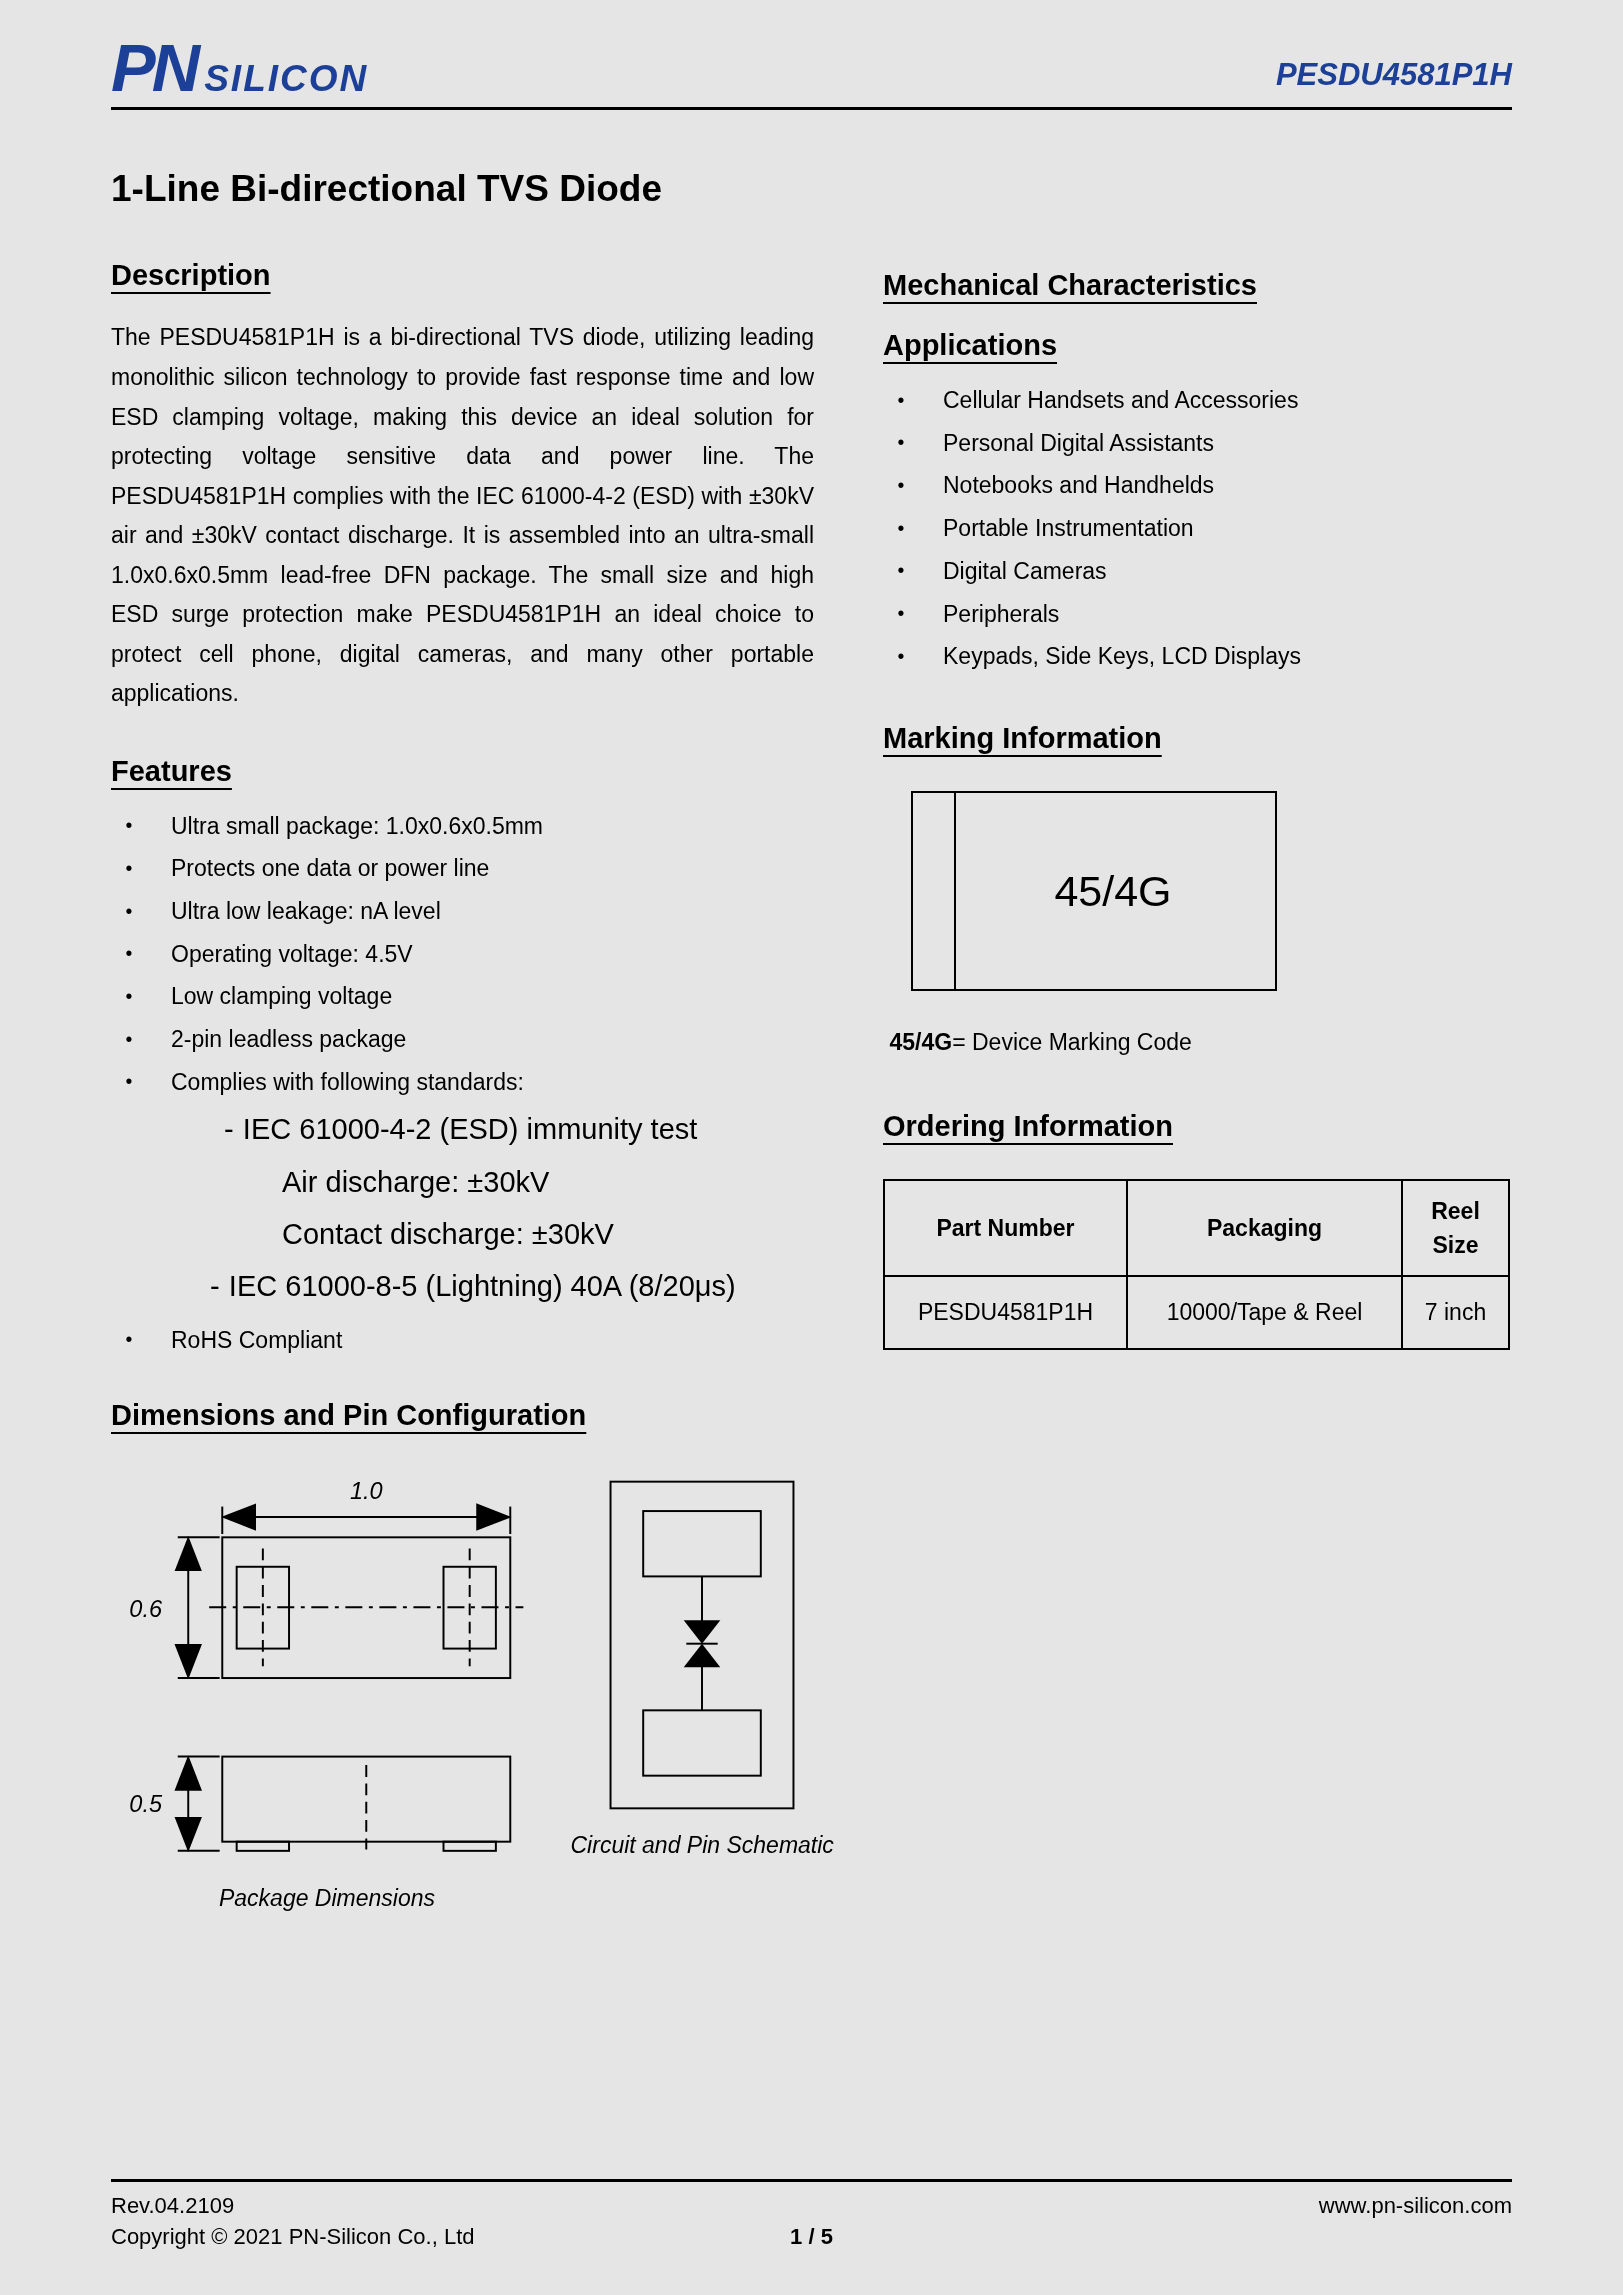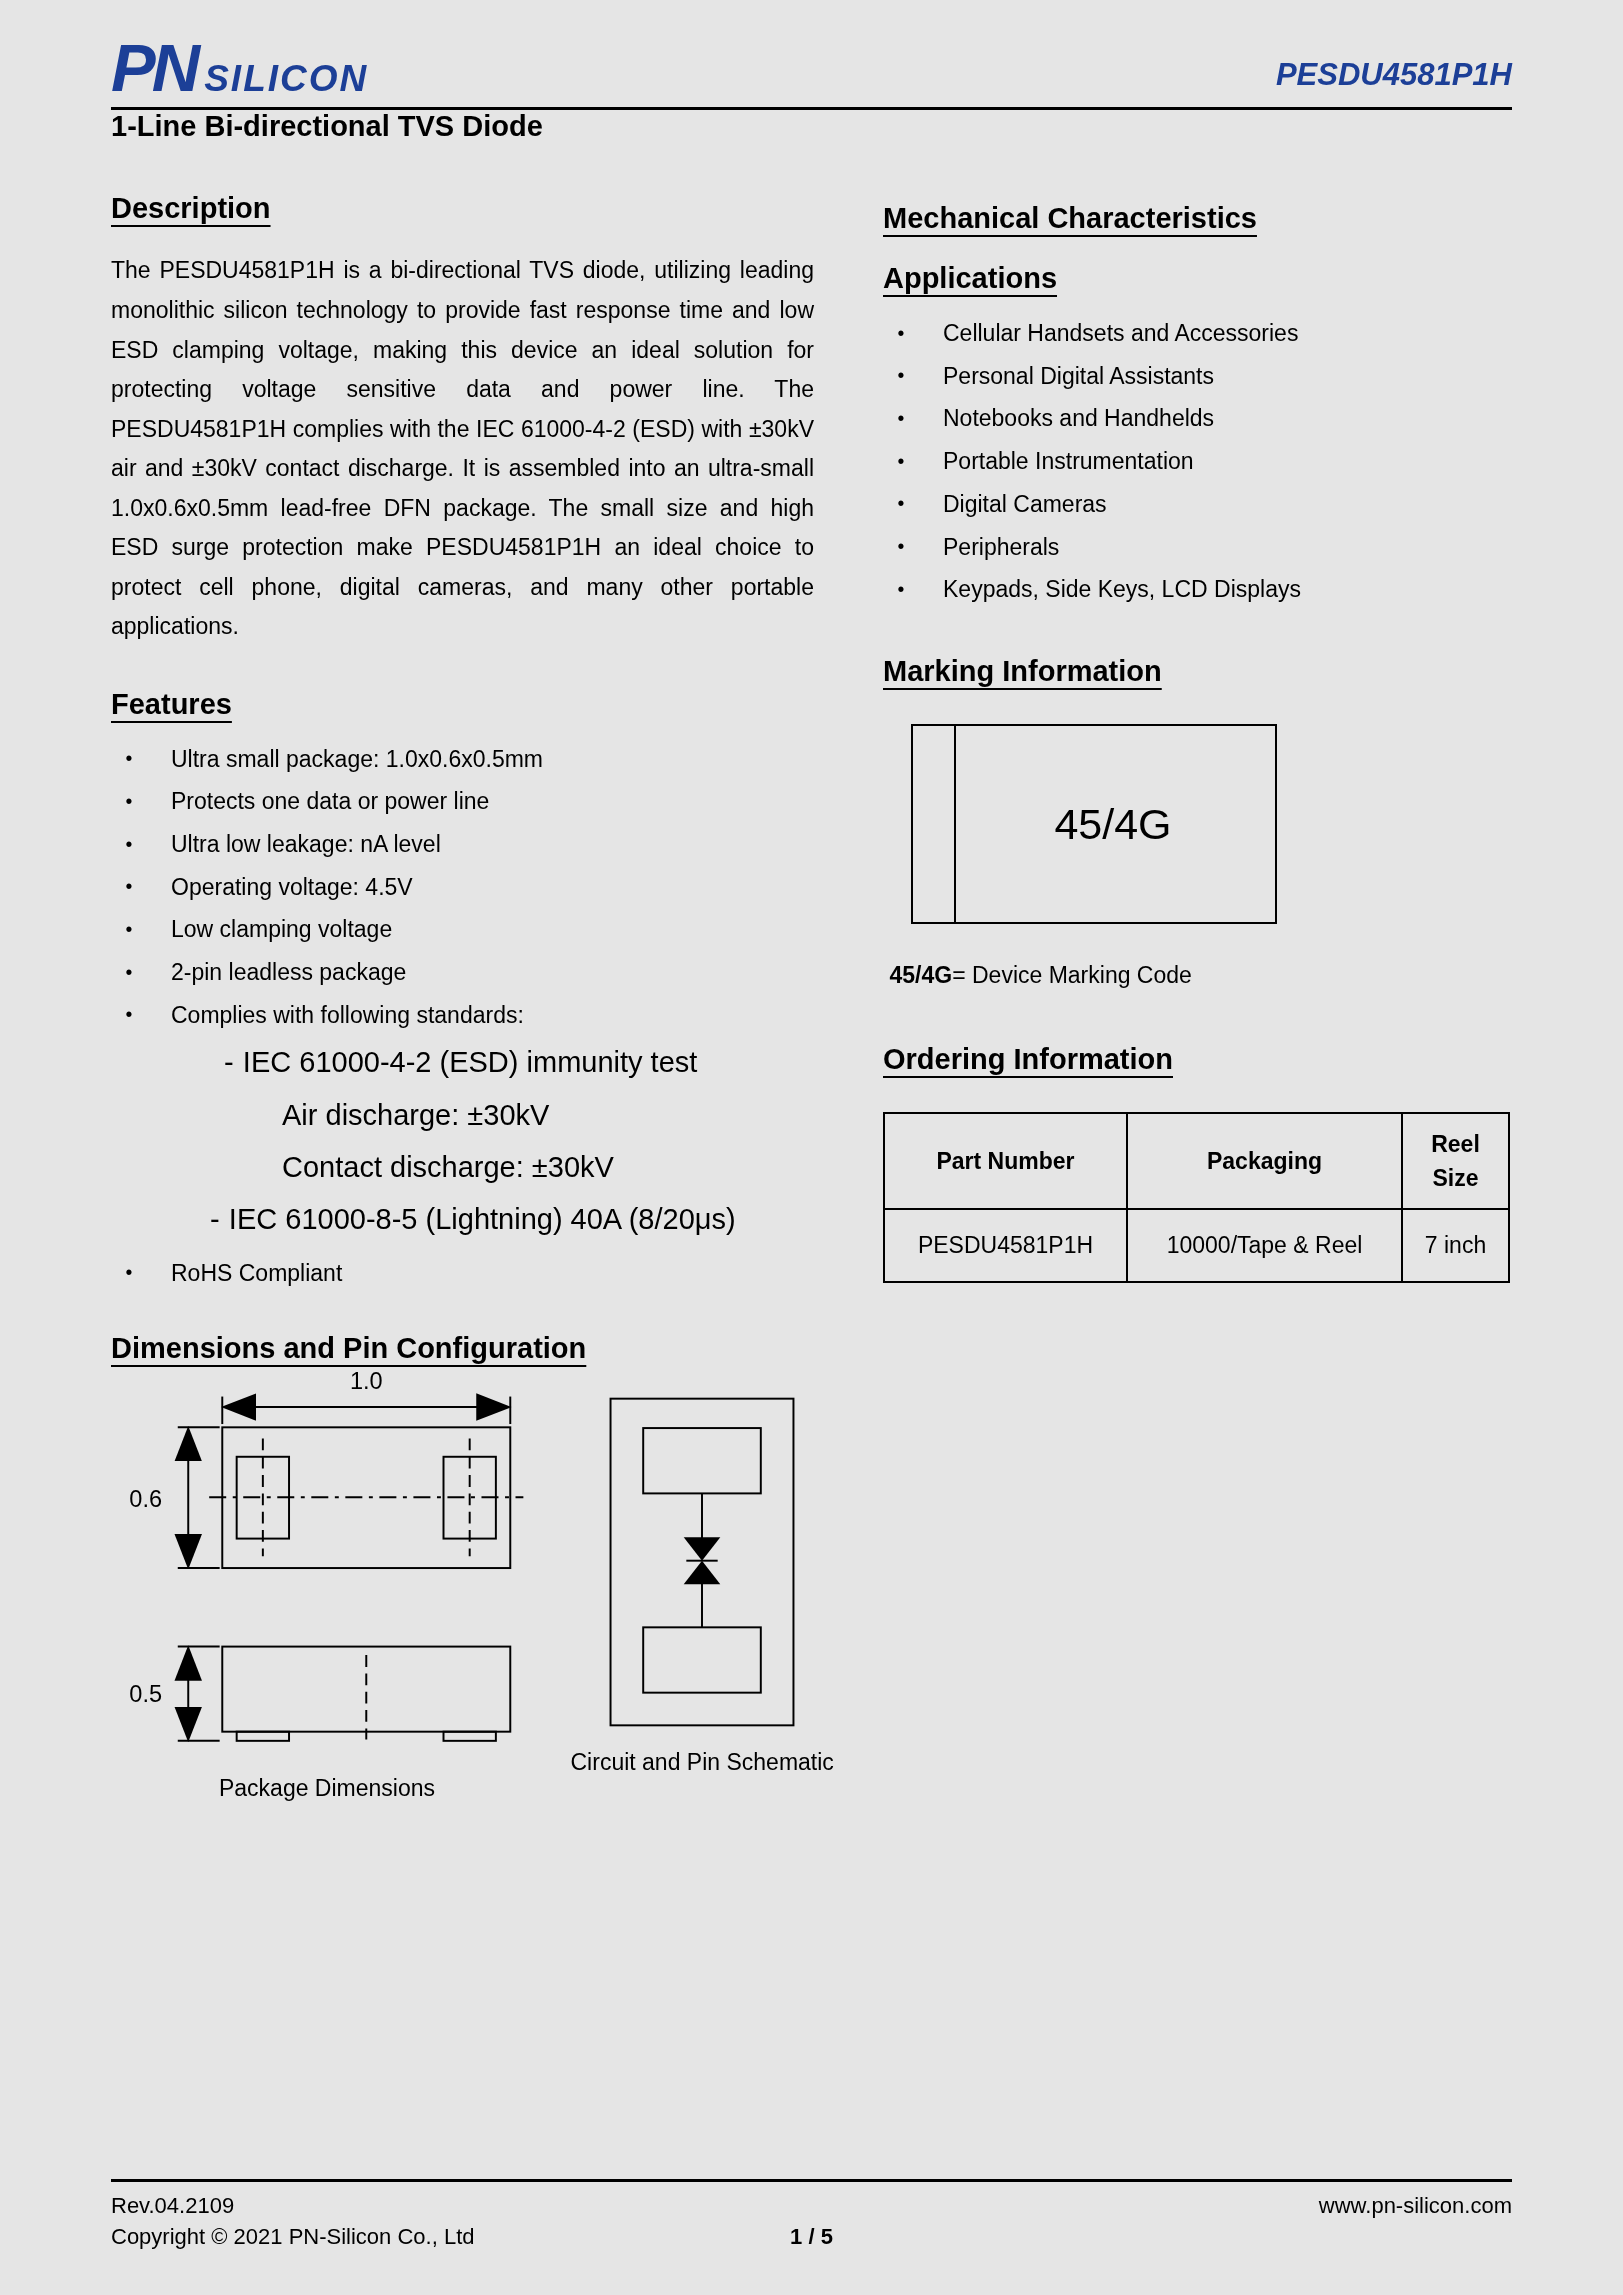--- a/index.html
+++ b/index.html
@@ -16,21 +16,21 @@
   }
 
   
   .header { display:flex; justify-content:space-between; align-items:flex-end; }
   .logo { display:flex; align-items:baseline; color:var(--accent); font-style:italic; font-weight:bold; line-height:0.9; }
   .logo-pn { font-size:67px; letter-spacing:-3.9px; }
   .logo-silicon { font-size:37px; letter-spacing:2px; margin-left:7.9px; }
   .header-part { color:var(--accent); font-style:italic; font-weight:bold; font-size:31px; padding-bottom:5.2px; }
   .top-rule { border-top:3.9px solid #000; margin-top:9.2px; }
 
-  .doc-title { font-size:29px; font-weight:bold; }
+  .doc-title { font-size:37px; font-weight:bold; margin-top:58px; }
 
   
   .columns { display:flex; align-items:flex-start; }
   .col-left { width:703px; flex:0 0 auto; }
   .col-right { flex:1 1 auto; margin-left:69px; }
 
   .section-heading {
     font-size:29px; font-weight:bold;
     text-decoration:underline;
     text-decoration-thickness:2px;
@@ -55,21 +55,21 @@
   ul.bullets li::before { content:"•"; position:absolute; left:14.4px; font-size:19.6px; top:2.6px; }
 
   .std-block { font-size:29px; line-height:1.6; }
   .std-line { margin-top:5.9px; }
   .std-dash1 { padding-left:113px; }
   .std-dash2 { padding-left:99px; }
   .std-plain { padding-left:171px; }
   .std-dash1::before, .std-dash2::before { content:"‐"; margin-right:9.2px; }
 
   
-  .diagrams { display:flex; align-items:center; gap:27.5px; }
+  .diagrams { display:flex; align-items:flex-start; margin-top:43px; gap:27.5px;font-style:italic; }
   .diagram { display:flex; flex-direction:column; align-items:center; }
   .diagram-caption { font-size:23px; margin-top:17px; white-space:nowrap; }
   svg text { font-family:"Liberation Sans", sans-serif; font-size:36px; fill:#000; }
   svg .ln { stroke:#000; stroke-width:3; fill:none; }
   svg .fillb { fill:#000; stroke:none; }
 
   
   .marking-box {
     margin-top:36px; margin-left:27.5px;
     width:366px; height:200px;

